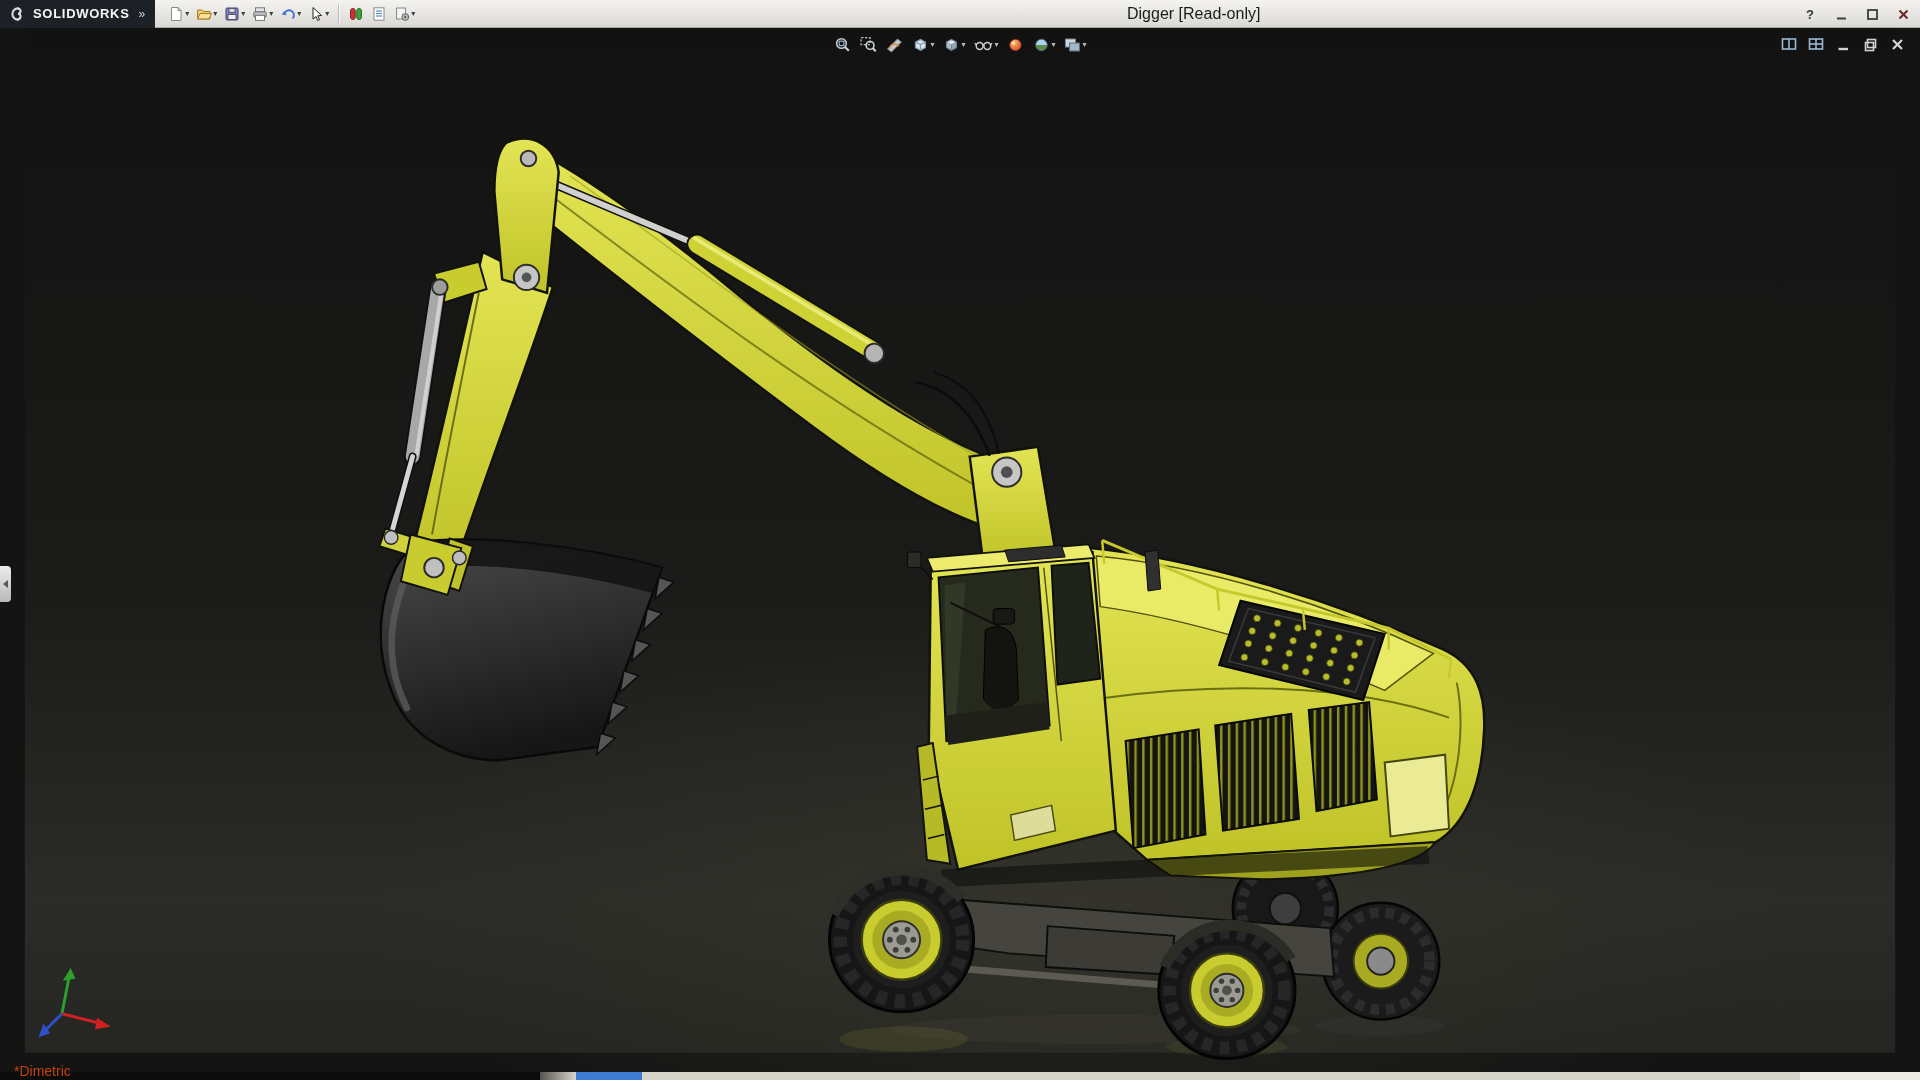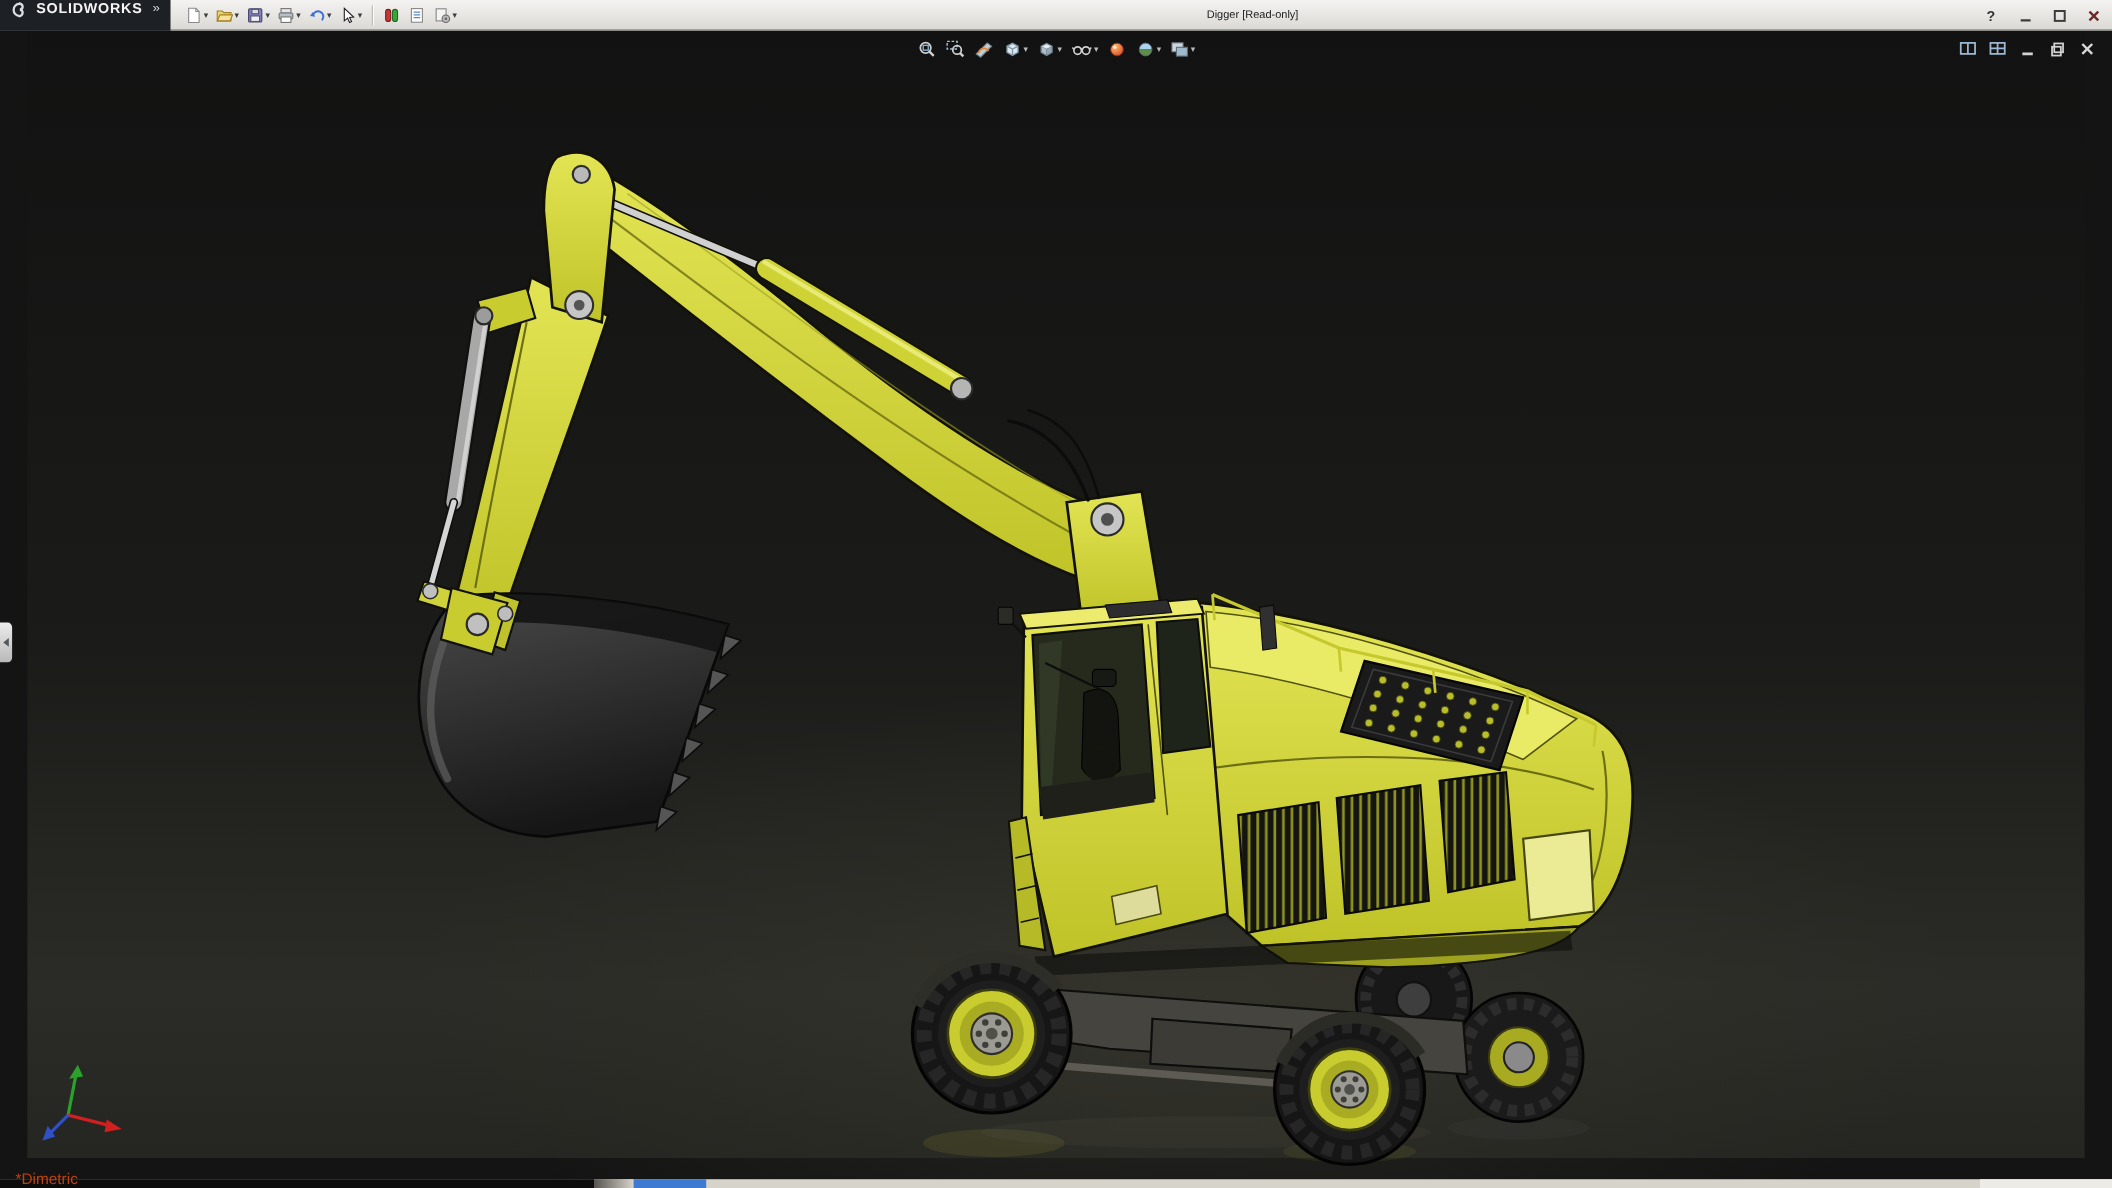--- a/index.html
+++ b/index.html
@@ -4,31 +4,31 @@
 <style>
   *{margin:0;padding:0;box-sizing:border-box}
   html,body{width:1920px;height:1080px;overflow:hidden;background:#000;
     font-family:"Liberation Sans",sans-serif;-webkit-user-select:none;user-select:none}
   .app{position:relative;width:1920px;height:1080px;background:#101010}
 
   
   .titlebar{position:absolute;top:0;left:0;right:0;height:28px;
     background:linear-gradient(#f4f3f1,#dad9d5);border-bottom:1px solid #a9a9a4;
     display:flex;align-items:center;z-index:30}
-  .brand{height:28px;background:#1d2126;display:flex;align-items:flex-start;
+  .brand{height:28px;background:#1d2126;display:flex;align-items:center;
     padding:0 10px 0 6px;gap:7px;flex:0 0 auto}
   .brand-text{color:#f4f4f4;font-weight:bold;font-size:13px;letter-spacing:.7px}
   .menu-expand{color:#cfd3d8;font-size:12px;margin-left:2px;cursor:pointer}
   .file-toolbar{display:flex;align-items:center;margin-left:10px;gap:1px}
   .tb-btn{display:flex;align-items:center;height:24px;padding:0 2px;border:1px solid transparent;
     border-radius:2px;background:transparent;cursor:pointer}
   .caret{font-size:8px;color:#3c3c3c;margin-left:1px;line-height:1}
   .sep{width:1px;height:18px;background:#b9b9b4;box-shadow:1px 0 0 #fbfbf9;margin:0 5px}
-  .win-title{position:absolute;left:1097px;top:0;height:30px;line-height:28px;
-    font-size:10px;color:#1b1b1b;white-space:nowrap}
+  .win-title{position:absolute;left:1127px;top:0;height:30px;line-height:28px;
+    font-size:16px;color:#1b1b1b;white-space:nowrap}
   .win-controls{position:absolute;right:8px;top:0;height:28px;display:flex;align-items:center;gap:13px}
   .wc-btn{display:flex;align-items:center;justify-content:center;width:18px;height:18px;cursor:pointer;
     font-size:13px;font-weight:bold;color:#333}
 
   
   .viewport{position:absolute;top:28px;left:0;right:0;bottom:0;background:#141414;overflow:hidden}
   .scene{position:absolute;left:0;top:0;width:1920px;height:1052px;display:block}
 
   .headsup{position:absolute;top:6px;left:50%;transform:translateX(-50%);
     display:flex;align-items:center;gap:2px;z-index:10}

